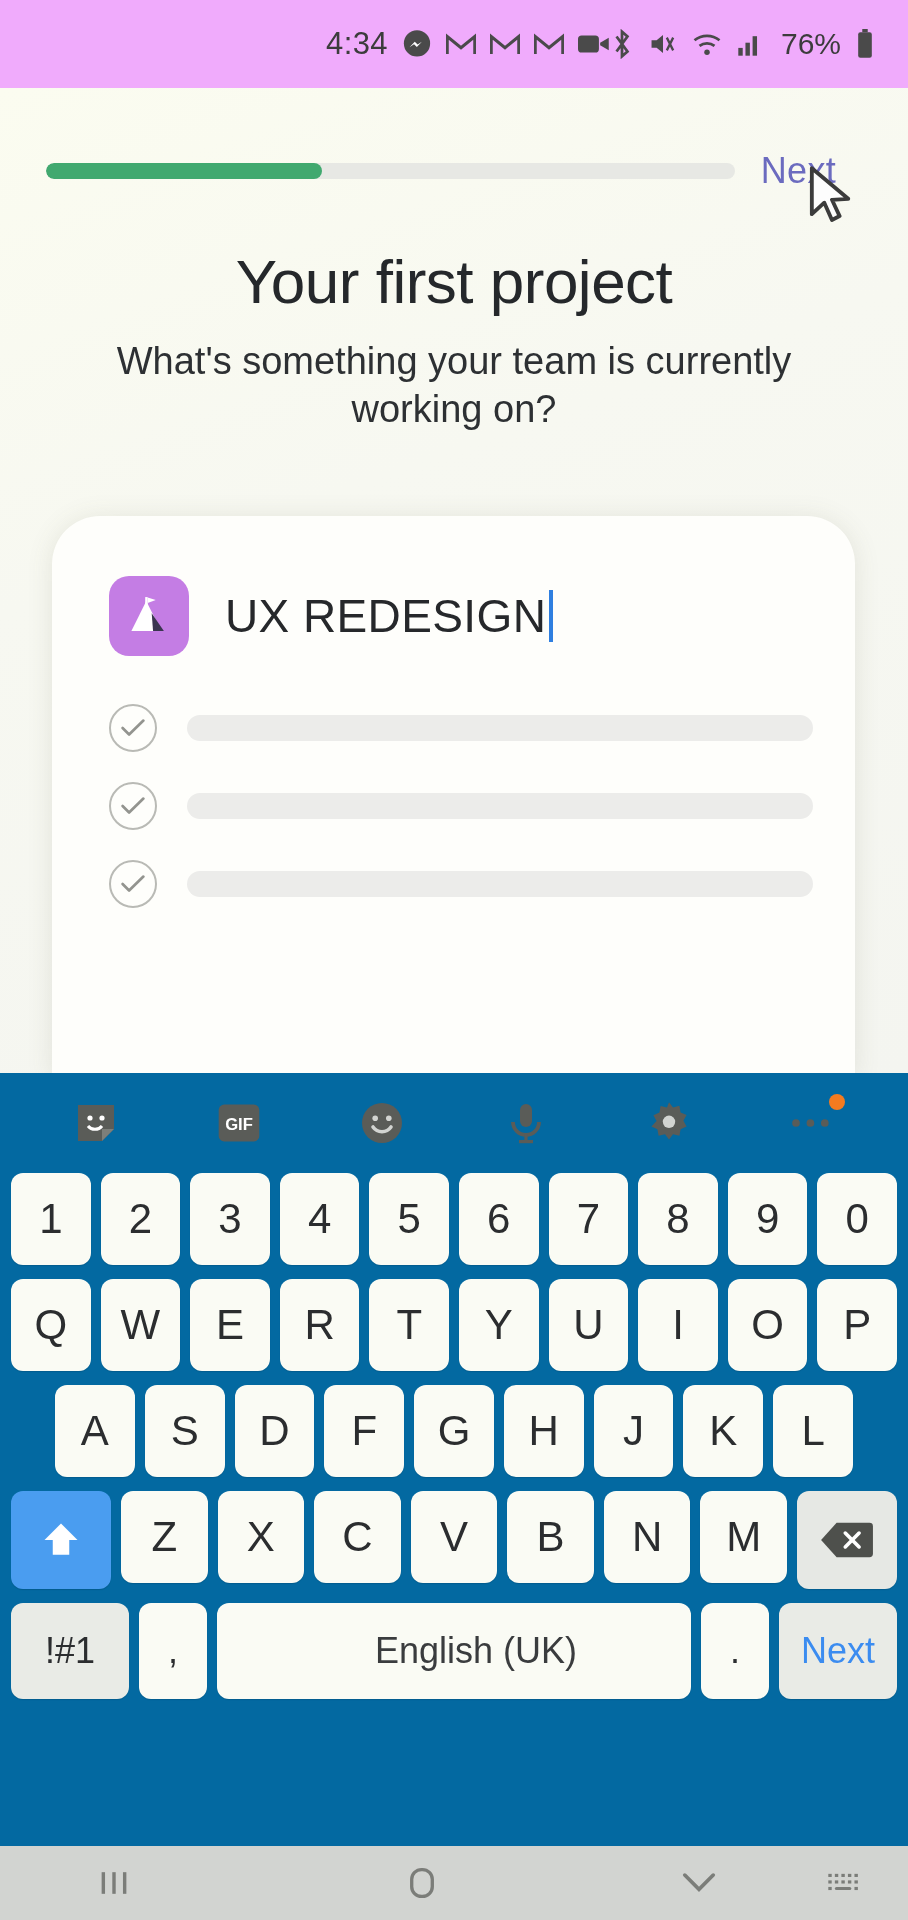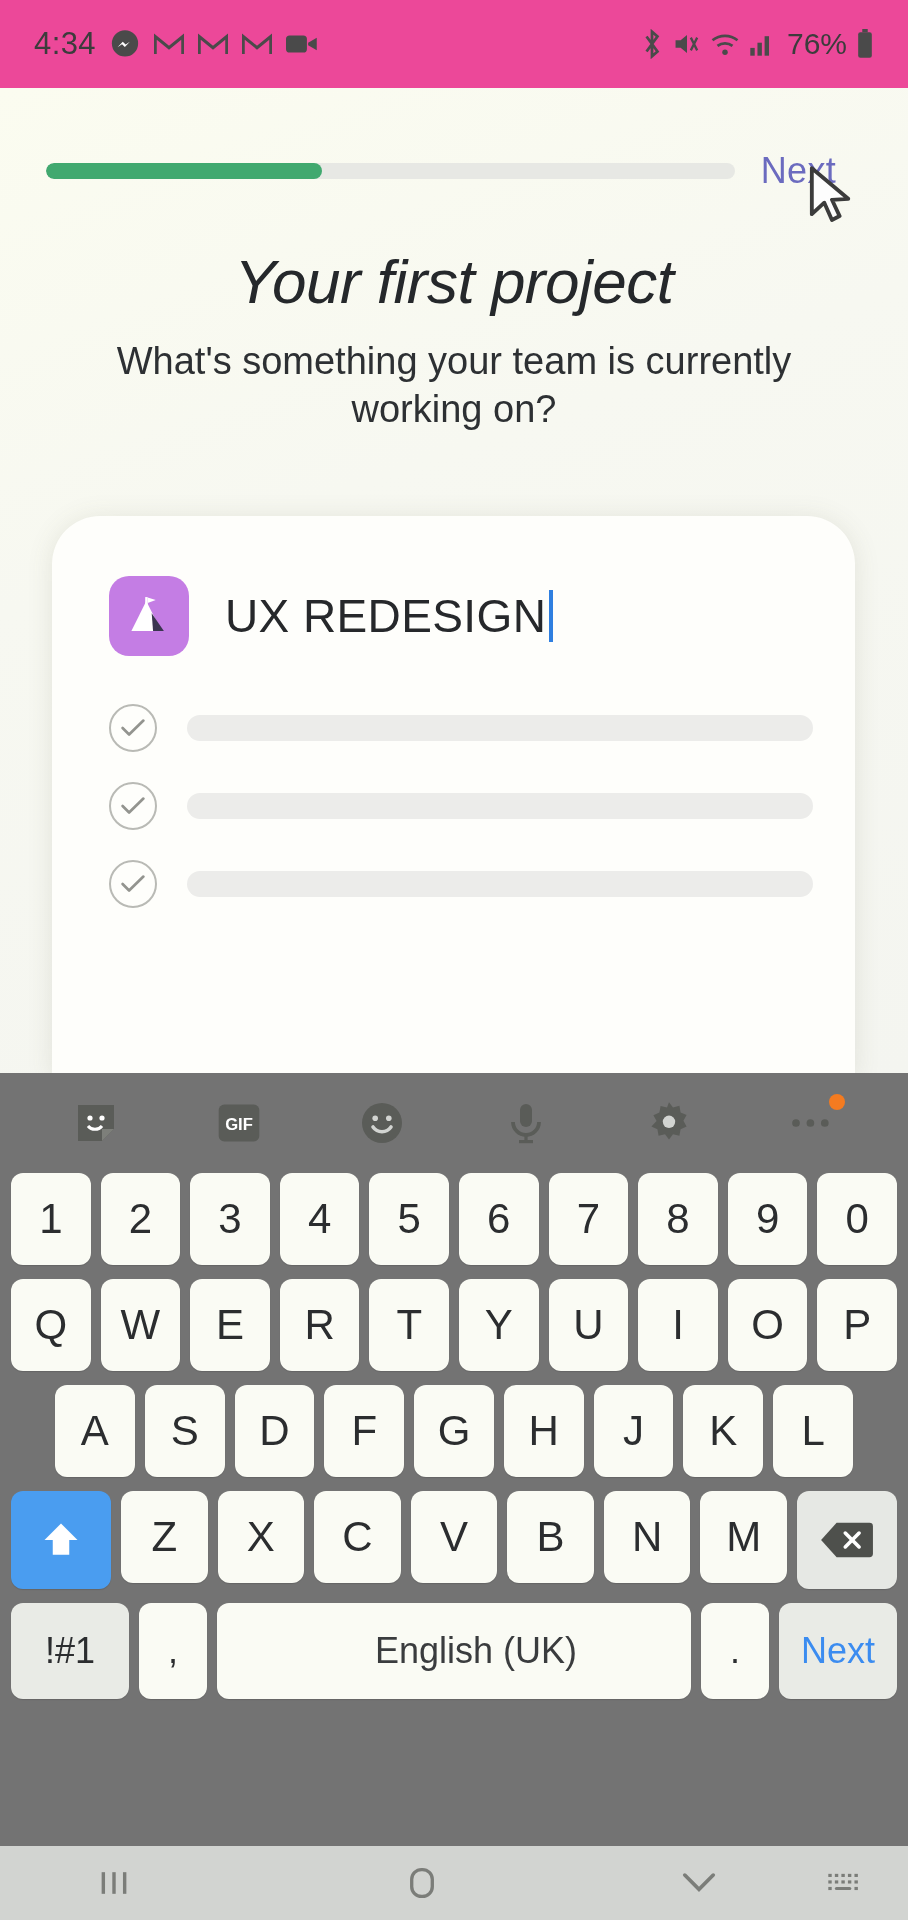--- a/index.html
+++ b/index.html
@@ -7,26 +7,26 @@
   body {
     font-family: "Liberation Sans", sans-serif;
     background:#f6f7f2;
     overflow:hidden;
     position:relative;
   }
 
   
   .statusbar{
     position:absolute; top:0; left:0; width:908px; height:88px;
-    background:#ec4899;
-    display:flex; align-items:center; justify-content:space-between;
+    background:#f0abfc;
+    display:flex; align-items:center; justify-content:flex-end;
     padding:0 34px;
   }
   .sb-left{ display:flex; align-items:center; gap:14px; }
-  .sb-right{ display:flex; align-items:center; gap:9px; }
+  .sb-right{ display:flex; align-items:center; gap:15px; }
   .sb-time{ font-size:31px; color:#3c3c3c; letter-spacing:.4px; font-family:"Liberation Sans",sans-serif;}
   .sb-ico{ display:flex; align-items:center; justify-content:center; }
   .sb-pct{ font-size:30px; color:#3c3c3c; margin-left:3px; }
 
   
   .app{
     position:absolute; top:88px; left:0; width:908px; height:985px;
     background:linear-gradient(160deg,#fbfcf0 0%,#f7f8f1 40%,#f4f5f0 100%);
     overflow:hidden;
   }
@@ -46,21 +46,21 @@
     font-size:36px; color:#6b6bbf; letter-spacing:.3px;
     padding-right:26px; cursor:pointer;
   }
   .cursor-arrow{
     position:absolute; left:808px; top:78px; width:46px; height:58px;
     pointer-events:none;
   }
 
   .headline{
     position:absolute; top:158px; left:0; width:908px; text-align:center;
-    font-size:62px; color:#25282b; font-weight:400; letter-spacing:-.5px;font-style:italic;
+    font-size:62px; color:#25282b; font-weight:400; letter-spacing:-.5px;
   }
   .subhead{
     position:absolute; top:250px; left:0; width:908px; text-align:center;
     font-size:38px; color:#2d3033; line-height:1.25; padding:0 70px;
   }
 
   
   .card{
     position:absolute; left:52px; top:428px; width:803px; height:560px;
     background:#fefefb;
@@ -92,21 +92,21 @@
     width:48px; height:48px; border-radius:50%; border:2px solid #b9bab5;
     display:flex; align-items:center; justify-content:center; flex:0 0 auto;
   }
   .bar-ph{
     margin-left:30px; flex:1; height:26px; border-radius:13px; background:#ececea;
   }
 
   
   .keyboard{
     position:absolute; top:1073px; left:0; width:908px; height:773px;
-    background:#737373;
+    background:#0369a1;
   }
   .kb-toolbar{
     height:100px; display:flex; align-items:center;
     justify-content:space-around; padding:0 24px;
   }
   .kb-tool{ position:relative; display:flex; align-items:center; justify-content:center;
             width:70px; height:70px; }
   .dot-badge{
     position:absolute; top:6px; right:2px; width:16px; height:16px;
     border-radius:50%; background:#f47b20;

